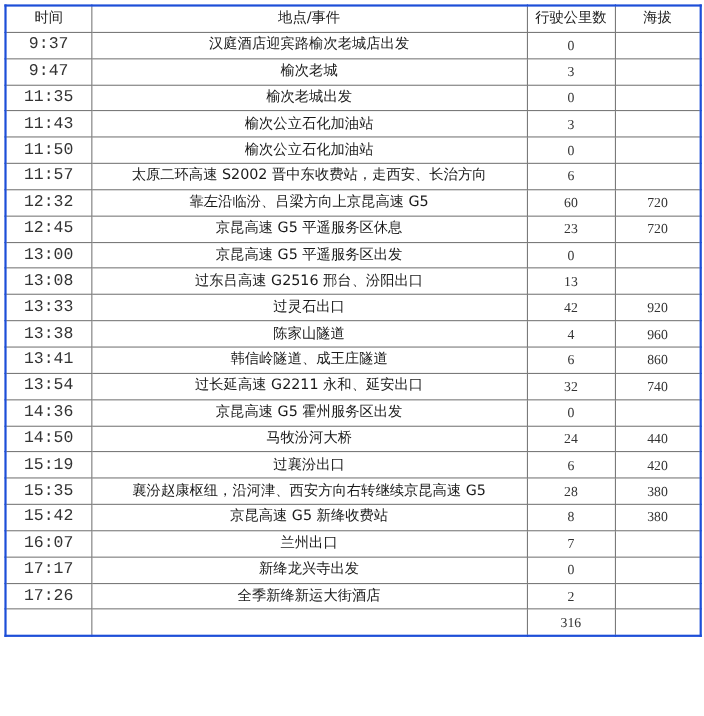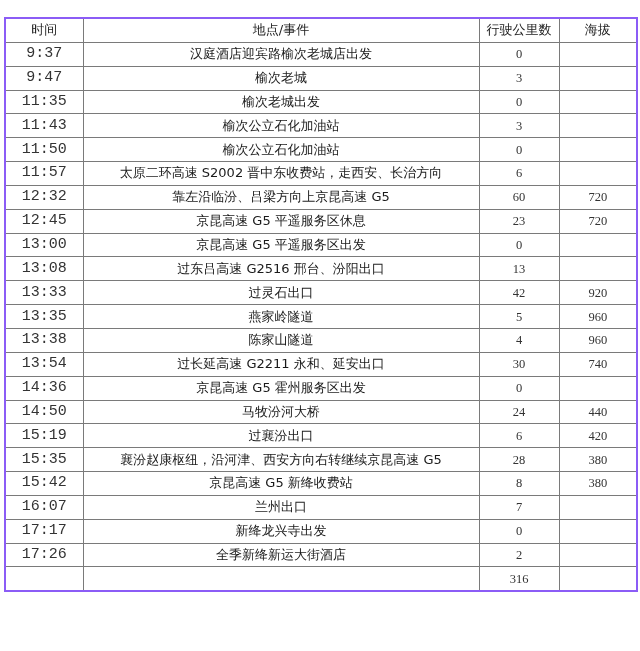--- a/index.html
+++ b/index.html
@@ -11,25 +11,25 @@
       width: 640px;
       height: 651px;
       position: relative;
       overflow: hidden;
       font-family: "DejaVu Sans", "Liberation Sans", sans-serif;
       color: #1a1a1a;
     }
     .sheet {
       position: absolute;
       left: 4px;
-      top: 17px;
+      top: 4px;
       width: 632px;
       border-collapse: collapse;
       table-layout: fixed;
-      border: 2px solid #8b5cf6;
+      border: 2px solid #1d4ed8;
     }
     .sheet th, .sheet td {
       border: 1px solid #7a7a7a;
       height: 22.85px;
       padding: 0;
       text-align: center;
       vertical-align: middle;
       font-size: 12.5px;
       font-weight: normal;
       white-space: nowrap;
@@ -138,35 +138,35 @@
         <td class="num">13</td>
         <td class="num"></td>
       </tr>
     <tr>
         <td class="time">13:33</td>
         <td class="place">过灵石出口</td>
         <td class="num">42</td>
         <td class="num">920</td>
       </tr>
     <tr>
-        <td class="time">13:35</td>
-        <td class="place">燕家岭隧道</td>
-        <td class="num">5</td>
-        <td class="num">960</td>
-      </tr>
-    <tr>
         <td class="time">13:38</td>
         <td class="place">陈家山隧道</td>
         <td class="num">4</td>
         <td class="num">960</td>
       </tr>
     <tr>
+        <td class="time">13:41</td>
+        <td class="place">韩信岭隧道、成王庄隧道</td>
+        <td class="num">6</td>
+        <td class="num">860</td>
+      </tr>
+    <tr>
         <td class="time">13:54</td>
         <td class="place">过长延高速 G2211 永和、延安出口</td>
-        <td class="num">30</td>
+        <td class="num">32</td>
         <td class="num">740</td>
       </tr>
     <tr>
         <td class="time">14:36</td>
         <td class="place">京昆高速 G5 霍州服务区出发</td>
         <td class="num">0</td>
         <td class="num"></td>
       </tr>
     <tr>
         <td class="time">14:50</td>

